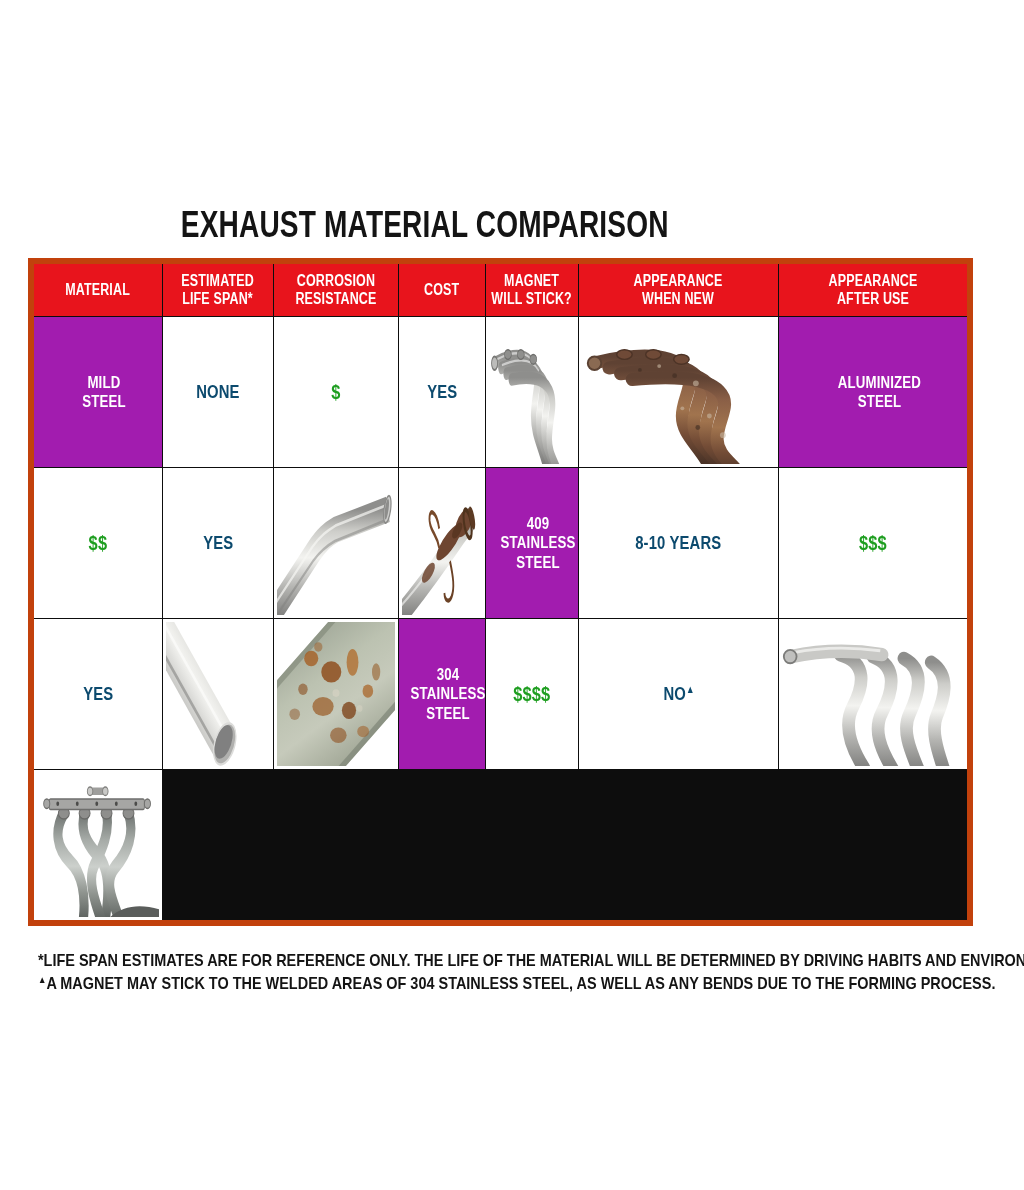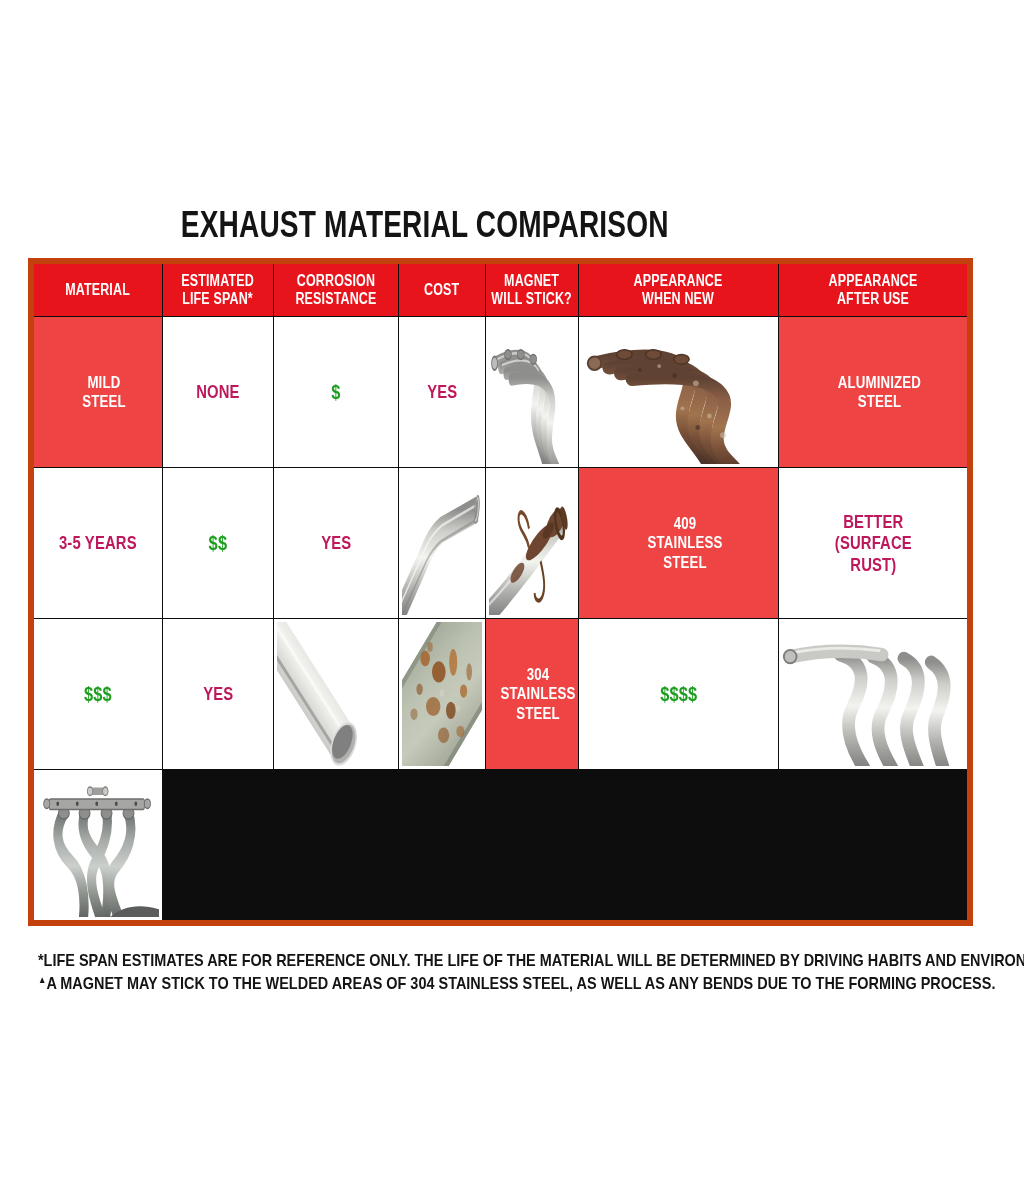--- a/index.html
+++ b/index.html
@@ -17,22 +17,22 @@
   }
   .grid{
     position:absolute;left:28px;top:258px;
     display:grid;
     grid-template-columns:128px 110px 124px 86px 92px 199px 188px;
     grid-template-rows:52px 150px 150px 150px 150px;
     gap:1px;background:#0d0d0d;border:6px solid #c2410c;
   }
   .cell{display:flex;align-items:center;justify-content:center;overflow:hidden;}
   .th{background:#e8141c;color:#ffffff;font-size:16px;}
-  .mat{background:#ef4444;color:#ffffff;font-size:17px;padding-left:12px;}
-  .data{background:#ffffff;color:#be185d;font-size:19px;}
+  .mat{background:#a21caf;color:#ffffff;font-size:17px;padding-left:12px;}
+  .data{background:#ffffff;color:#0c4a6e;font-size:19px;}
   .cost{color:#1e9e20;font-size:21px;}
   .img{background:#ffffff;padding:3px;}
   .img svg{width:100%;height:100%;display:block;}
   .sup{font-size:11px;vertical-align:7px;}
   .notes{position:absolute;left:38px;top:951px;}
   .note{height:23px;}
   .condL{
     display:inline-block;white-space:pre;font-weight:700;font-size:17px;
     transform:scaleX(0.85);transform-origin:0 50%;color:#141414;
   }
@@ -170,23 +170,20 @@
           <ellipse cx="103" cy="41" rx="8" ry="5"></ellipse>
       </g>
       <circle cx="13" cy="45" r="7" fill="#8a6a52" stroke="#5a4132" stroke-width="2"></circle>
     </svg>
   </div>
 
   <div class="cell mat">
       <span class="cond">ALUMINIZED
 STEEL</span>
     </div>
-  <div class="cell data">
-      <span class="cond">3-5 YEARS</span>
-    </div>
   <div class="cell data cost">
       <span class="cond">$$</span>
     </div>
   <div class="cell data">
       <span class="cond"><span>YES</span><span class="sup"></span></span>
     </div>
   <div class="cell img">
     <svg viewBox="0 0 200 150" preserveAspectRatio="none">
       <path d="M-10 152 L62 84 C76 71 86 66 100 61 L188 40" fill="none" stroke="url(#gMet)" stroke-width="27"></path>
       <path d="M-8 143 L60 79 C74 67 86 62 99 57 L184 36" fill="none" stroke="#f6f6f4" stroke-opacity="0.7" stroke-width="3"></path>
@@ -215,23 +212,21 @@
       <path d="M120 94 C128 110 132 122 124 131 C117 138 107 135 106 127" fill="none" stroke="#6b4226" stroke-width="4.5"></path>
     </svg>
   </div>
 
   <div class="cell mat">
       <span class="cond">409
 STAINLESS
 STEEL</span>
     </div>
   <div class="cell data">
-      <span class="cond">BETTER
-(SURFACE
-RUST)</span>
+      <span class="cond">8-10 YEARS</span>
     </div>
   <div class="cell data cost">
       <span class="cond">$$$</span>
     </div>
   <div class="cell data">
       <span class="cond"><span>YES</span><span class="sup"></span></span>
     </div>
   <div class="cell img">
     <svg viewBox="0 0 200 150" preserveAspectRatio="none">
       <path d="M-18 0 L112 126" fill="none" stroke="url(#gMetD)" stroke-width="47"></path>
@@ -269,20 +264,23 @@
   </div>
 
   <div class="cell mat">
       <span class="cond">304
 STAINLESS
 STEEL</span>
     </div>
   <div class="cell data cost">
       <span class="cond">$$$$</span>
     </div>
+  <div class="cell data">
+      <span class="cond"><span>NO</span><span class="sup">▲</span></span>
+    </div>
   <div class="cell img">
     <svg viewBox="0 0 200 150" preserveAspectRatio="none">
       <g fill="none" stroke="url(#gMet)" stroke-width="14" stroke-linecap="round">
         <path d="M64 34 C94 42 90 66 78 88 C68 106 74 128 90 152"></path>
         <path d="M100 36 C128 46 122 72 110 94 C100 112 108 132 122 154"></path>
         <path d="M134 38 C158 50 150 76 140 96 C132 112 140 132 150 154"></path>
         <path d="M164 42 C186 56 178 80 170 98 C164 112 170 132 178 154"></path>
       </g>
       <path d="M10 36 C50 28 84 30 110 34" fill="none" stroke="#c9c9c6" stroke-width="14" stroke-linecap="round"></path>
       <path d="M12 32 C50 25 84 27 108 30" fill="none" stroke="#f2f2f0" stroke-opacity="0.8" stroke-width="3"></path>

